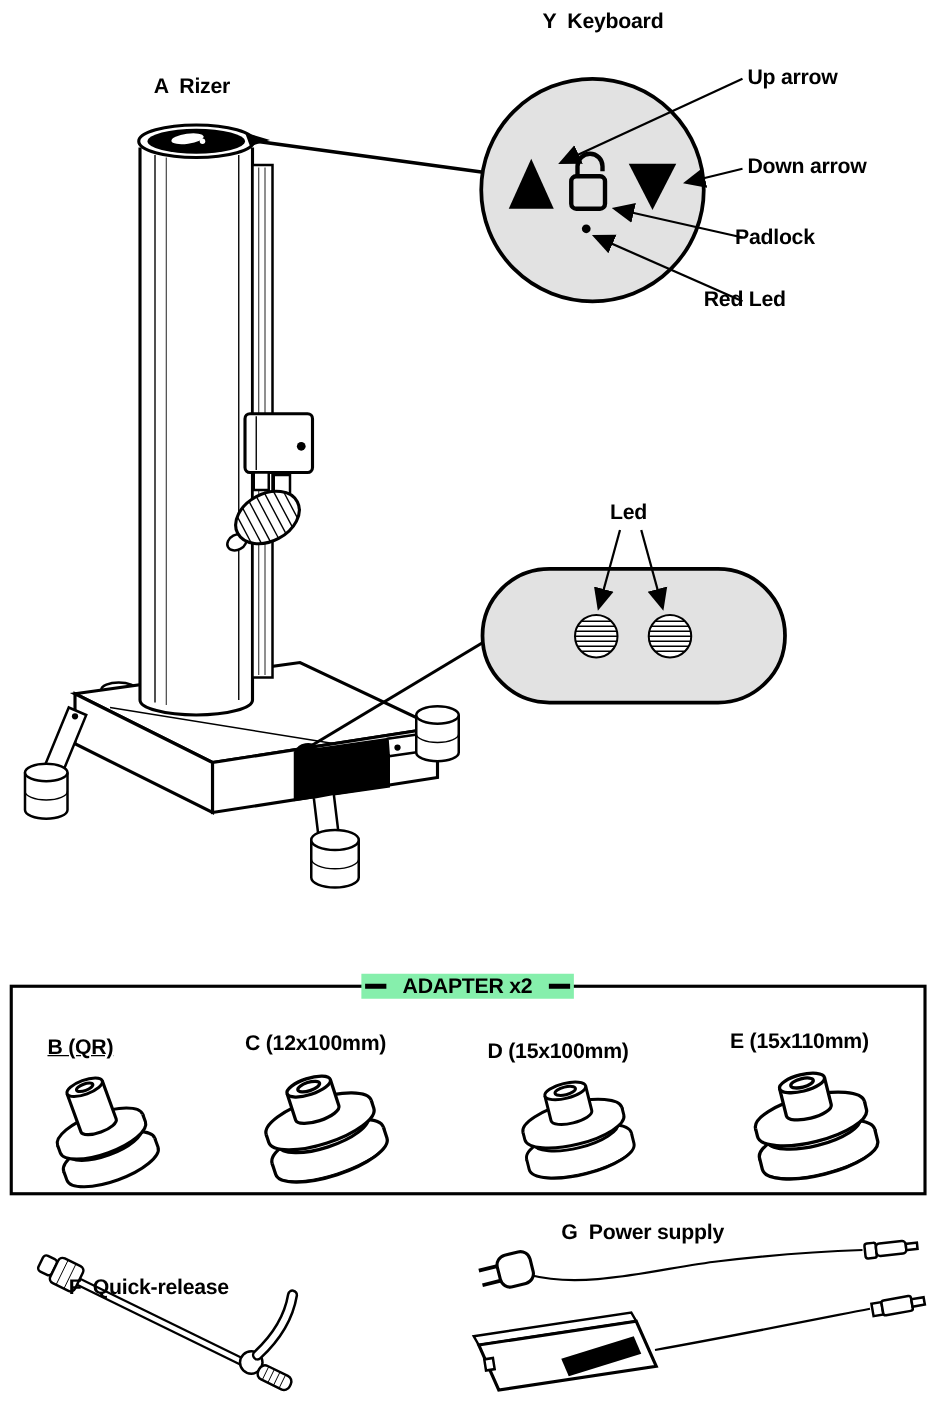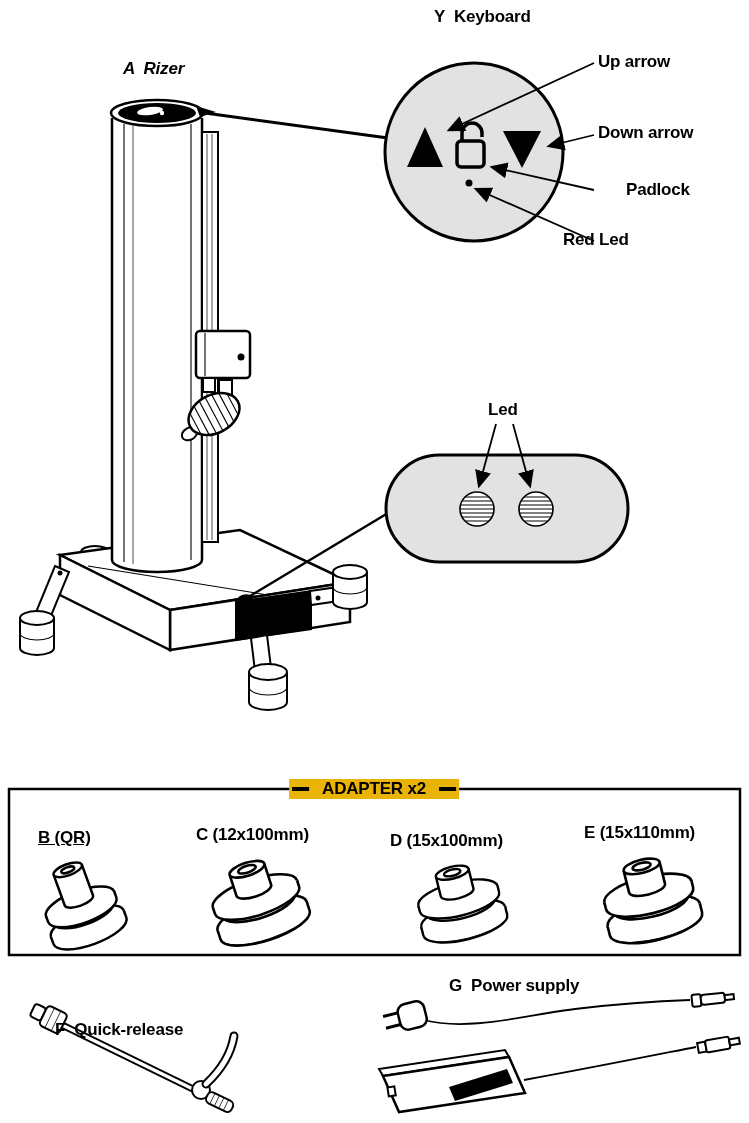--- a/index.html
+++ b/index.html
@@ -1,20 +1,20 @@
 <!DOCTYPE html>
 <html><head>
 <meta charset="utf-8">
 <style>
   html,body{margin:0;padding:0;}
   body{width:749px;height:1123px;background:#fff;font-family:"Liberation Sans",sans-serif;position:relative;}
   #canvas{position:relative;width:749px;height:1123px;background:#fff;overflow:hidden;}
   svg.art{position:absolute;left:0;top:0;display:block;}
   .lbl{position:absolute;font-size:17px;font-weight:bold;color:#000;white-space:pre;line-height:1.1;letter-spacing:-0.2px;}
-  .adapter-title{position:absolute;left:374px;top:789px;transform:translate(-50%,-50%);background:#eab308;display:flex;align-items:center;gap:13px;padding:0 3px;justify-content:flex-end;}
+  .adapter-title{position:absolute;left:374px;top:789px;transform:translate(-50%,-50%);background:#86efac;display:flex;align-items:center;gap:13px;padding:0 3px;justify-content:flex-end;}
   .adapter-title .txt{font-size:17px;font-weight:bold;white-space:pre;letter-spacing:-0.2px;}
   .dash{width:17px;height:3.5px;background:#000;}
   
   .w{fill:#fff;stroke:#000;stroke-width:2;}
   .w25{fill:#fff;stroke:#000;stroke-width:2.5;}
   .ln{stroke:#000;stroke-width:1.1;fill:none;}
   .thin{stroke:#000;stroke-width:0.7;fill:none;}
   .blk{fill:#000;}
   .lead{stroke:#000;stroke-width:1.8;fill:none;}
 </style>
@@ -214,24 +214,24 @@
       <rect x="388" y="1087" width="7" height="9" class="w" transform="rotate(-9 391 1091)"></rect>
       <g transform="translate(698,1048) rotate(-10)">
         <rect x="0" y="-5" width="8" height="10" class="w"></rect>
         <rect x="8" y="-6" width="24" height="12" rx="2" class="w"></rect>
         <rect x="32" y="-3" width="10" height="6" class="w"></rect>
       </g>
     </g>
   </svg>
 
   <div class="lbl" style="left:434px;top:8px;">Y  Keyboard</div>
-  <div class="lbl" style="left:123px;top:60px;font-style:italic;">A  Rizer</div>
+  <div class="lbl" style="left:123px;top:60px;">A  Rizer</div>
   <div class="lbl" style="left:598px;top:53px;">Up arrow</div>
   <div class="lbl" style="left:598px;top:124px;">Down arrow</div>
-  <div class="lbl" style="left:626px;top:181px;text-align:center;">Padlock</div>
+  <div class="lbl" style="left:588px;top:181px;text-align:center;">Padlock</div>
   <div class="lbl" style="left:563px;top:231px;">Red Led</div>
   <div class="lbl" style="left:488px;top:401px;">Led</div>
 
   <div class="adapter-title">
     <span class="dash"></span>
     <span class="txt">ADAPTER x2</span>
     <span class="dash"></span>
   </div>
 
   <div class="lbl" style="left:38px;top:829px;text-decoration:underline;">B (QR)</div>

